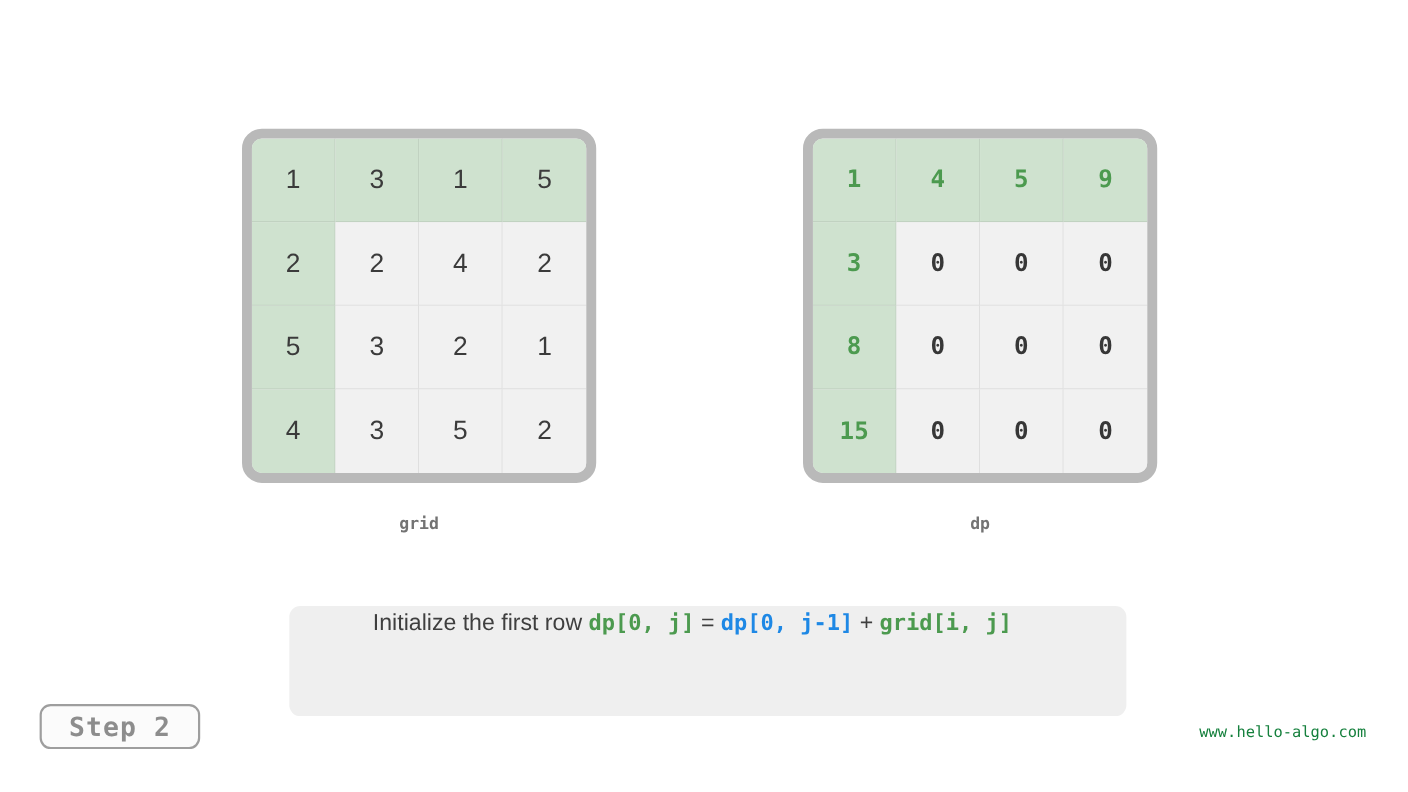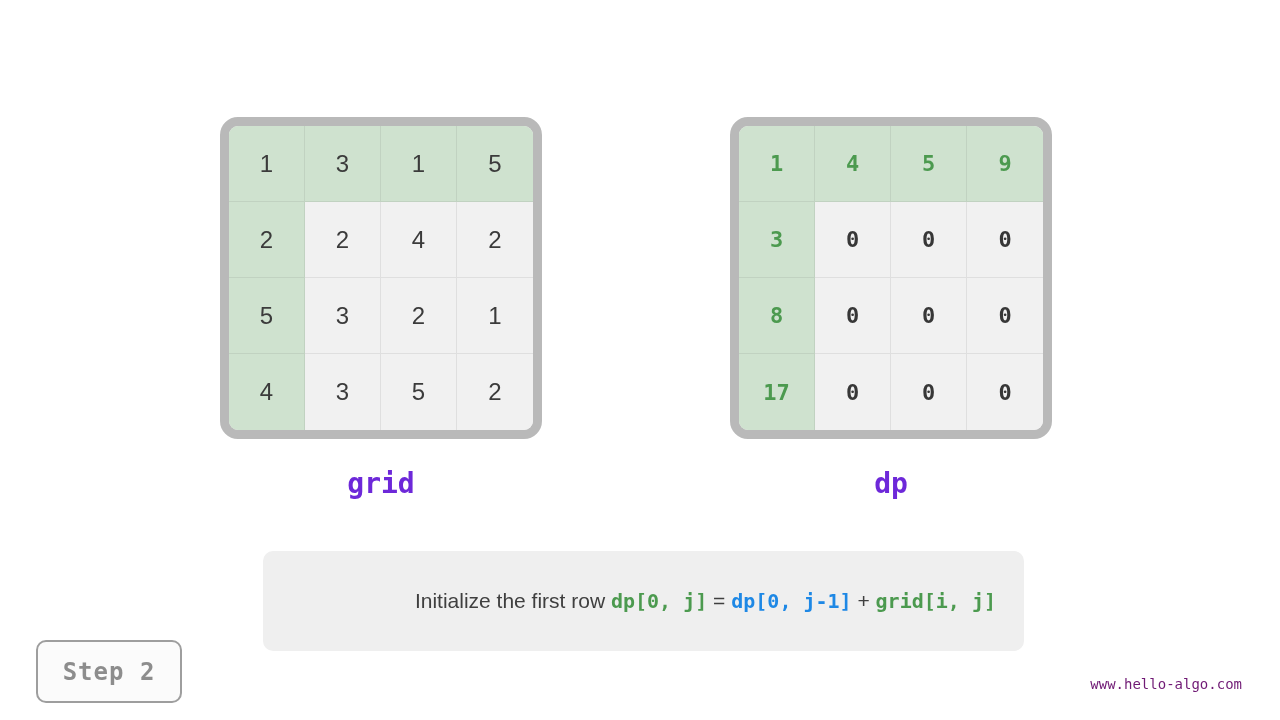--- a/index.html
+++ b/index.html
@@ -28,47 +28,47 @@
   .cell:nth-child(n+13) { border-bottom:none; }
   .cell.green { background:#cfe2cf; }
   .cell.gray  { background:#f1f1f1; }
   .cell.sans  { font-family:"Liberation Sans", sans-serif; font-size:24px; color:#3b3b3b; }
   .cell.mono  { font-family:"DejaVu Sans Mono", monospace; font-size:22px; font-weight:bold; }
   .cell.mono.num-green { color:#4c9a4f; }
   .cell.mono.num-dark  { color:#373737; }
   .matrix-label {
     margin-top:28px; text-align:center;
     font-family:"DejaVu Sans Mono", monospace;
-    font-weight:bold; font-size:28px; color:#6d28d9;
+    font-weight:bold; font-size:15px; color:#737373;
   }
   .caption {
     position:absolute; left:263px; top:551px; width:761px; height:100px;
     background:#efefef; border-radius:10px;
-    display:flex; flex-direction:column; justify-content:center;
+    display:flex; flex-direction:row; justify-content:center;
     text-align:right; padding-right:28px; gap:12px;
   }
   .caption-line {
     font-size:21px; color:#3f3f3f; line-height:30px; white-space:pre;
   }
   .seg-plain { font-family:"Liberation Sans", sans-serif; color:#3f3f3f; }
   .seg-code  { font-family:"DejaVu Sans Mono", monospace; font-weight:bold; font-size:20px; }
   .seg-code-green { color:#4c9a4f; }
   .seg-code-blue  { color:#1e88e5; }
   .seg-code-royal { color:#3352c1; }
   .step-badge {
-    position:absolute; left:36px; top:640px; width:146px; height:63px;
+    position:absolute; left:36px; top:640px; width:146px; height:41px;
     border:2.5px solid #9e9e9e; border-radius:10px; background:#fbfbfb;
     display:flex; align-items:center; justify-content:center;
     font-family:"DejaVu Sans Mono", monospace; font-weight:bold;
     font-size:24px; color:#8d8d8d; letter-spacing:1px;
   }
   .watermark {
-    position:absolute; right:38px; top:676px;
+    position:absolute; right:38px; top:658px;
     font-family:"DejaVu Sans Mono", monospace;
-    font-size:14px; color:#701a75;
+    font-size:14px; color:#15803d;
   }
 </style>
 </head>
 <body>
 
 <div class="canvas">
 
   <div class="matrix-wrap" id="wrap-grid" style="left: 220px; top: 117px;">
     <div class="matrix" id="matrix-grid">
         <div class="cell green sans">1</div>
@@ -98,21 +98,21 @@
         <div class="cell green mono num-green">5</div>
         <div class="cell green mono num-green">9</div>
         <div class="cell green mono num-green">3</div>
         <div class="cell gray mono num-dark">0</div>
         <div class="cell gray mono num-dark">0</div>
         <div class="cell gray mono num-dark">0</div>
         <div class="cell green mono num-green">8</div>
         <div class="cell gray mono num-dark">0</div>
         <div class="cell gray mono num-dark">0</div>
         <div class="cell gray mono num-dark">0</div>
-        <div class="cell green mono num-green">17</div>
+        <div class="cell green mono num-green">15</div>
         <div class="cell gray mono num-dark">0</div>
         <div class="cell gray mono num-dark">0</div>
         <div class="cell gray mono num-dark">0</div>
       </div>
     <div class="matrix-label">dp</div>
   </div>
 
   <div class="caption">
     <div class="caption-line" id="caption-line-0"><span class="seg-plain">Initialize the first row </span><span class="seg-code seg-code-green">dp[0, j]</span><span class="seg-plain"> = </span><span class="seg-code seg-code-blue">dp[0, j-1]</span><span class="seg-plain"> + </span><span class="seg-code seg-code-green">grid[i, j]</span></div>
   </div>

